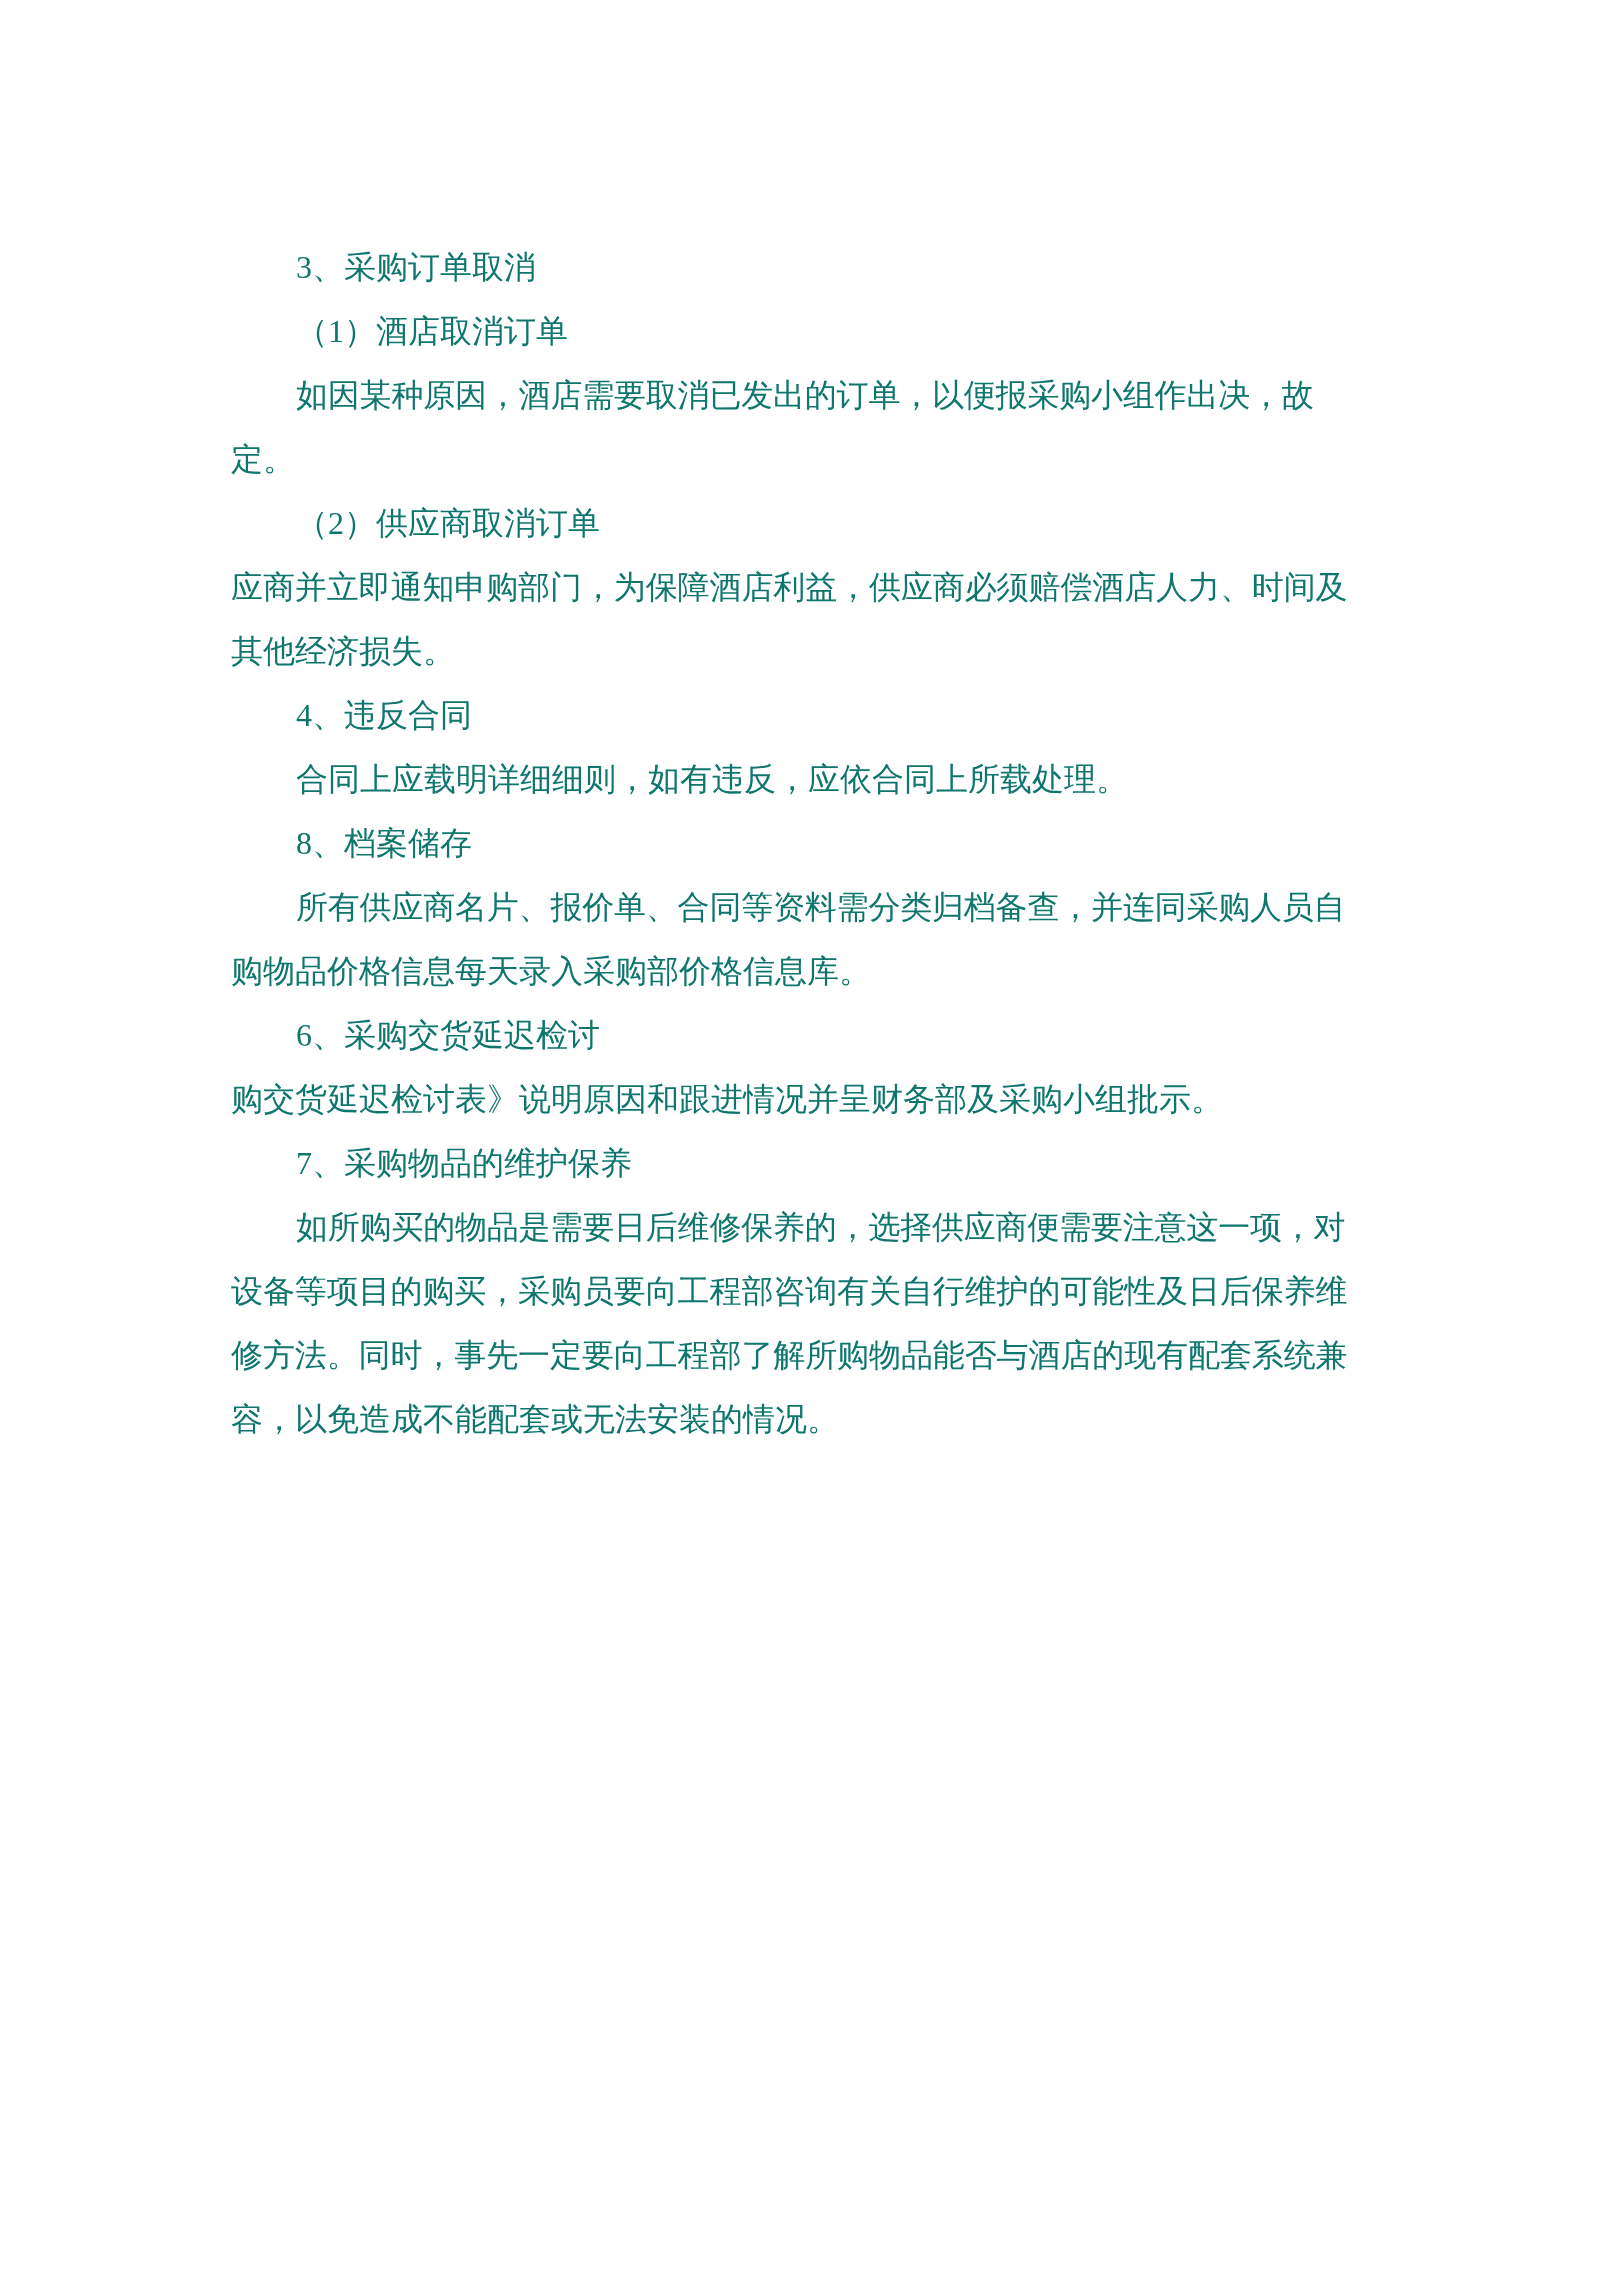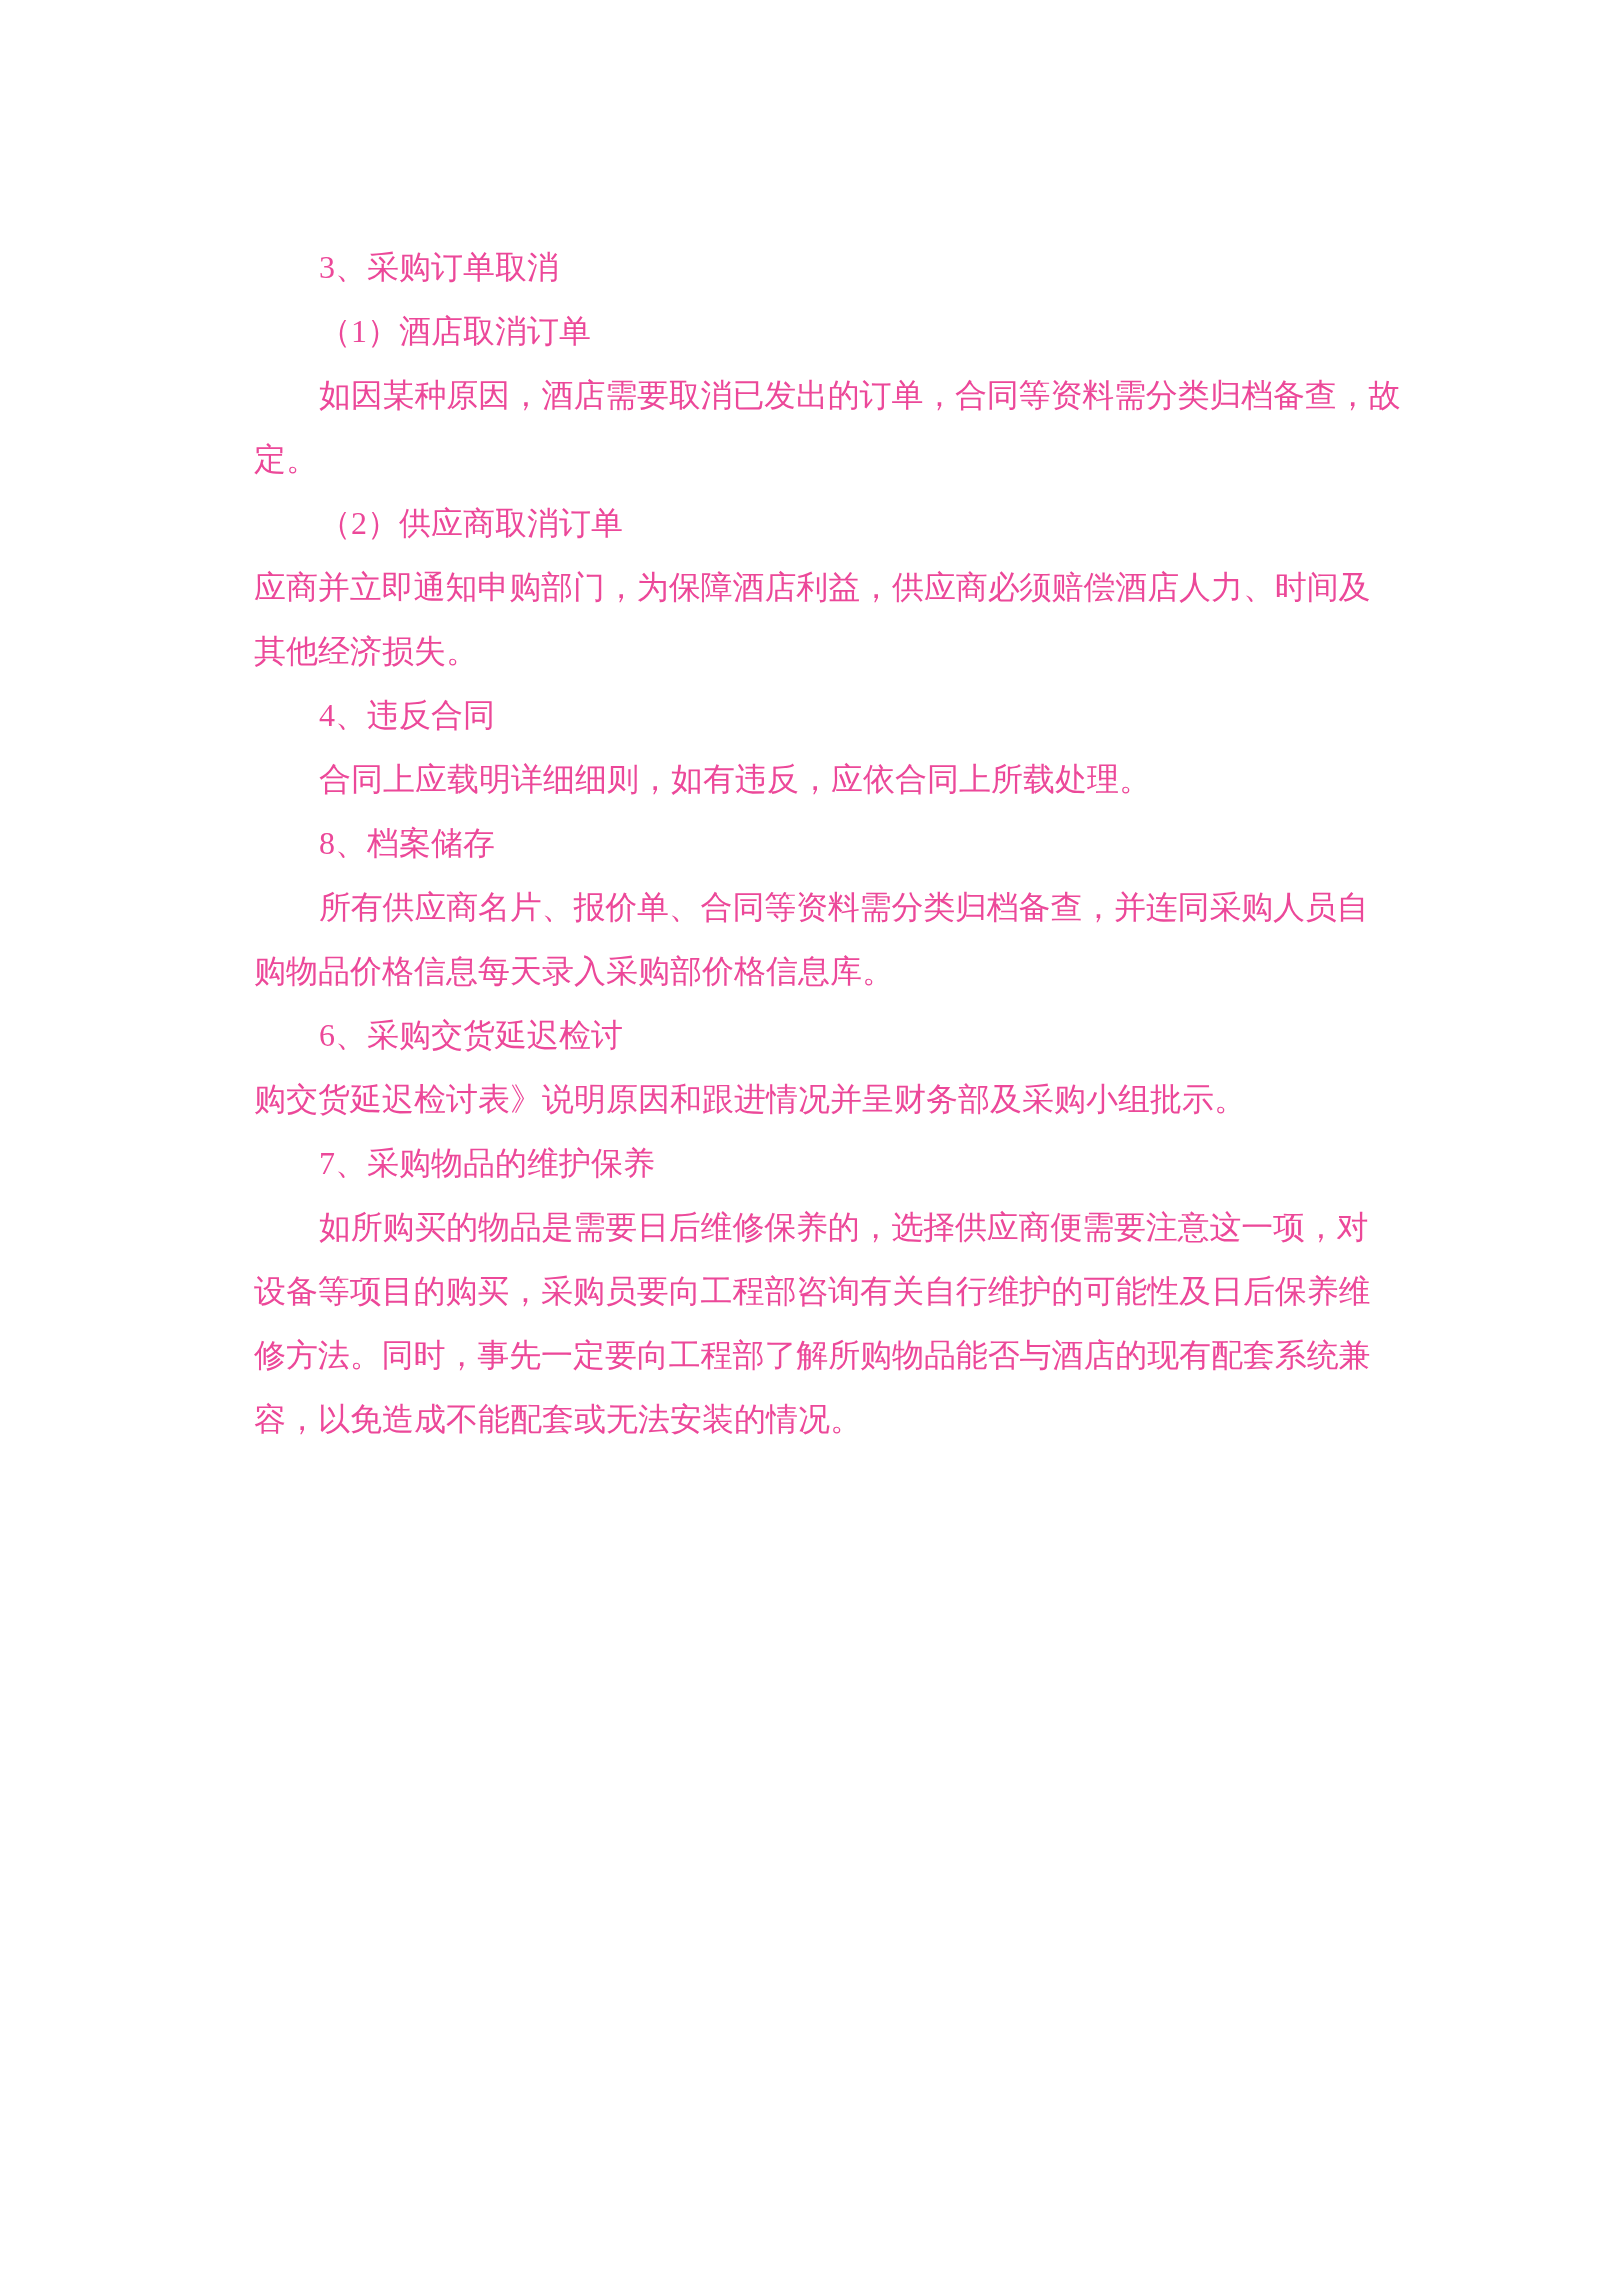--- a/index.html
+++ b/index.html
@@ -16,27 +16,27 @@
     .page {
       position: absolute;
       left: 0;
       top: 0;
       width: 1621px;
       height: 2293px;
       background: #ffffff;
     }
     .text-body {
       position: absolute;
-      left: 254px;
+      left: 231px;
       top: 235px;
       width: 1127px;
       font-family: "Liberation Serif", "DejaVu Serif", serif;
       font-size: 32px;
       line-height: 64px;
-      color: #ec4899;
+      color: #0f766e;
     }
     .line {
       height: 64px;
       white-space: nowrap;
       overflow: visible;
     }
     .indent {
       padding-left: 65px;
     }
     .line > span {
@@ -52,21 +52,21 @@
 
     <div class="line indent">
       <span>3、采购订单取消</span>
     </div>
 
     <div class="line indent">
       <span>（1）酒店取消订单</span>
     </div>
 
     <div class="line indent fit">
-      <span style="letter-spacing: -0.2px;">如因某种原因，酒店需要取消已发出的订单，合同等资料需分类归档备查，故</span>
+      <span style="letter-spacing: -0.2px;">如因某种原因，酒店需要取消已发出的订单，以便报采购小组作出决，故</span>
     </div>
     <div class="line">
       <span>定。</span>
     </div>
 
     <div class="line indent">
       <span>（2）供应商取消订单</span>
     </div>
 
     <div class="line fit">

